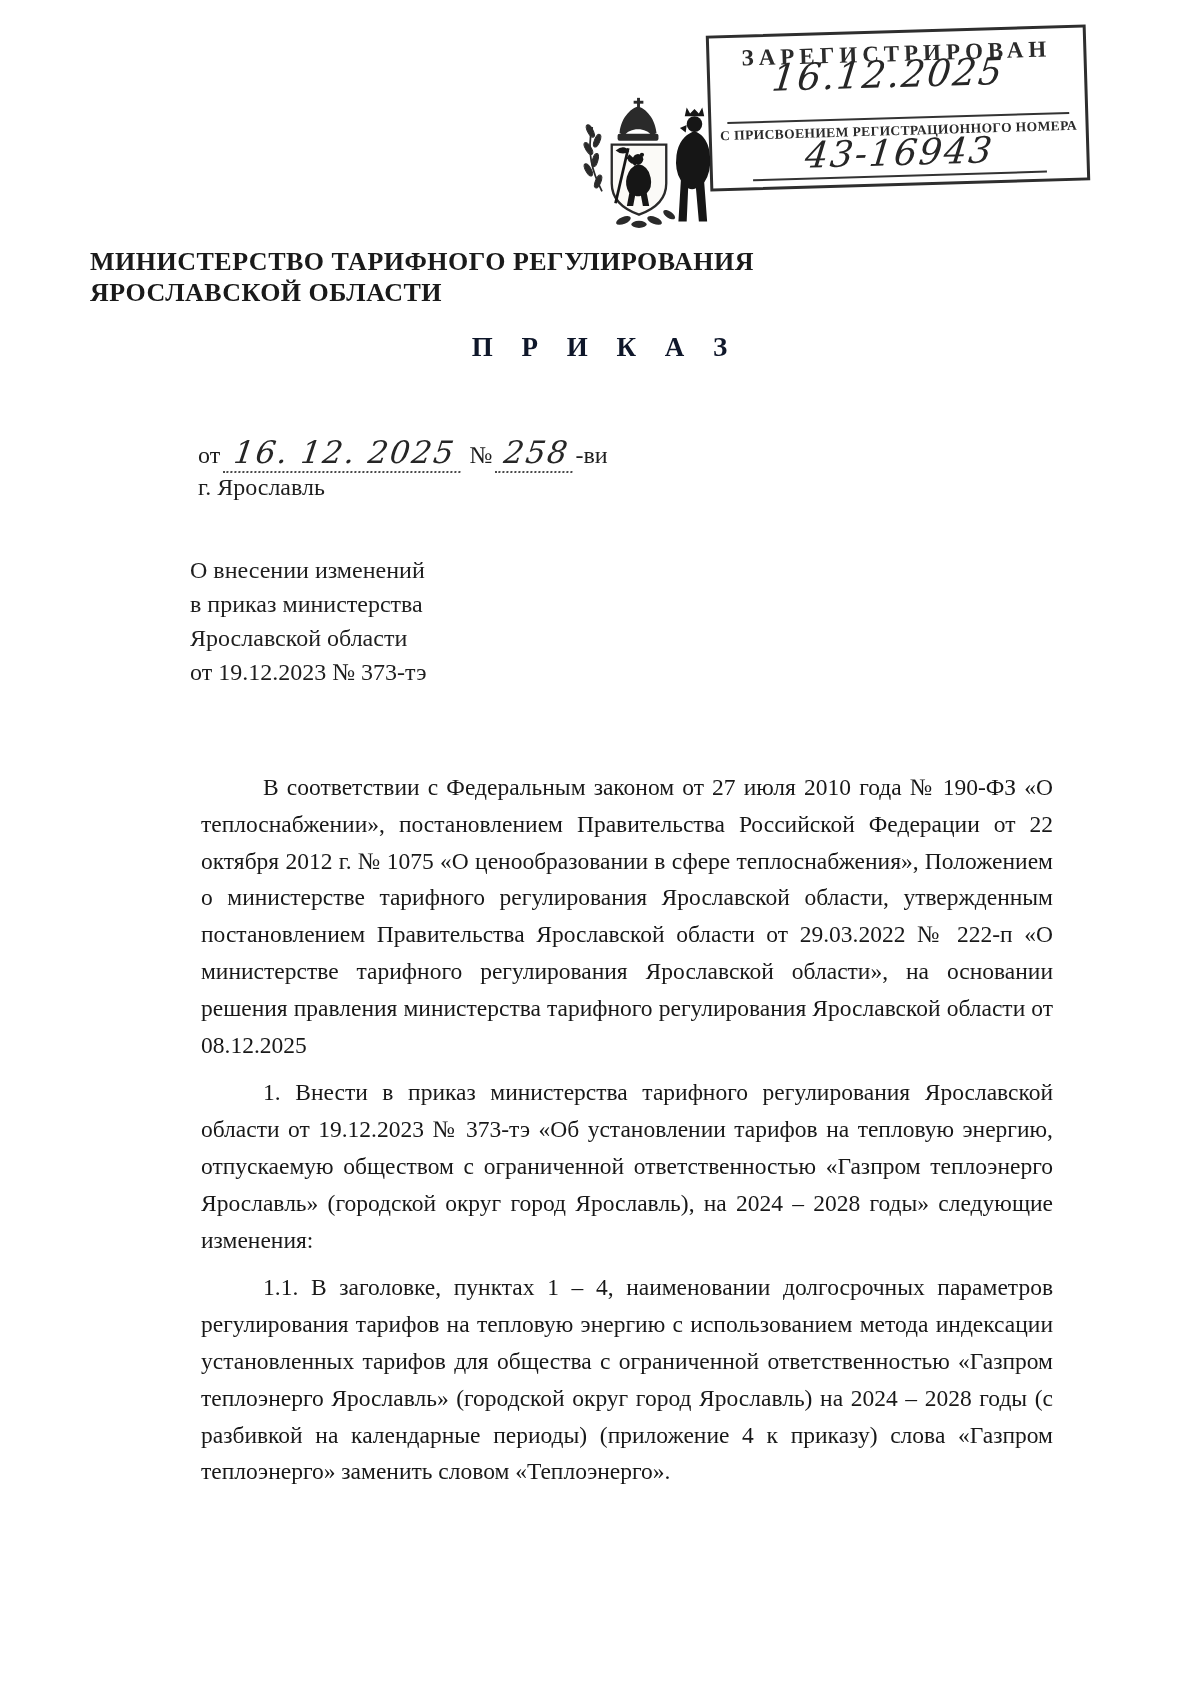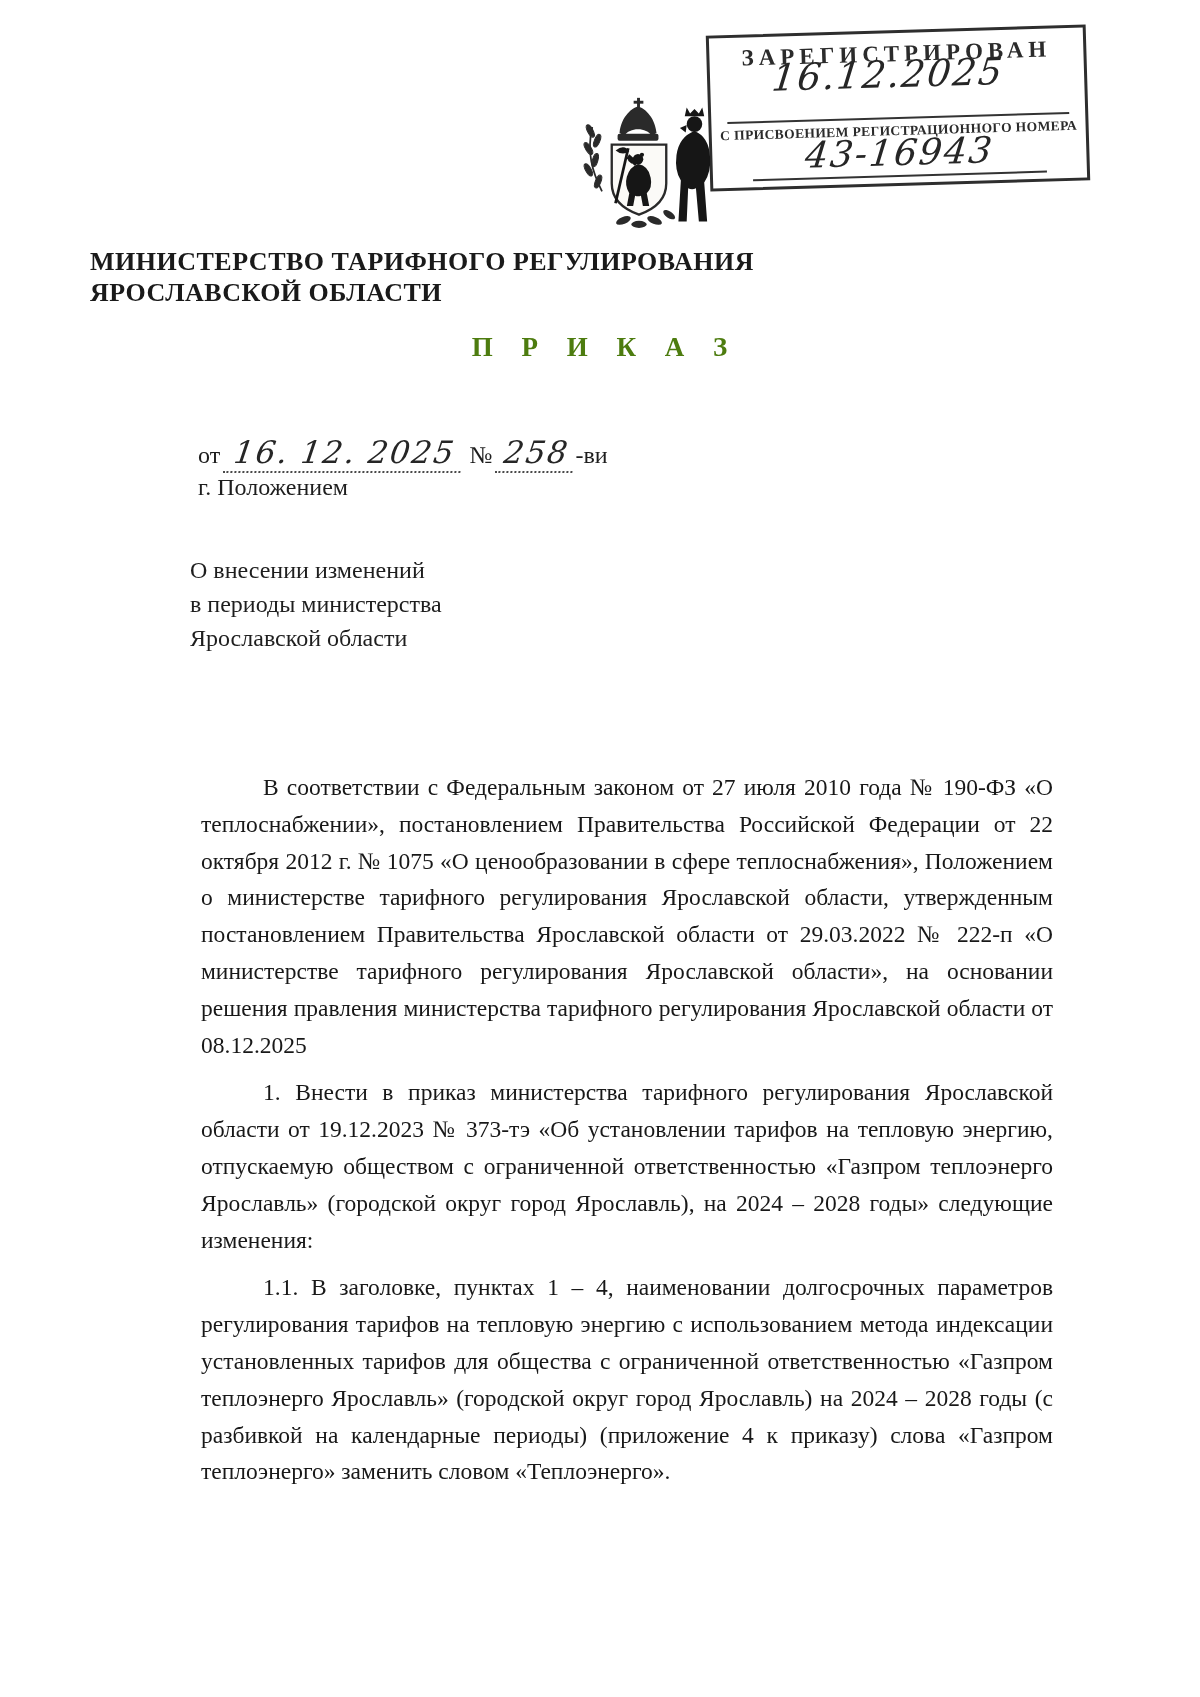--- a/index.html
+++ b/index.html
@@ -50,21 +50,21 @@
   .coat { position:absolute; left:560px; top:92px; width:158px; height:146px; }
 
   
   .ministry {
     position:absolute; top:246px; left:90px; right:80px; text-align:left;
     font-weight:bold; font-size:26px; line-height:31px; letter-spacing:.5px;
     color:#1a1a1a;
   }
   .doc-type {
     position:absolute; top:332px; left:90px; right:80px; text-align:center;
-    font-weight:600; font-size:27px; letter-spacing:11px; color:#4d7c0f;
+    font-weight:600; font-size:27px; letter-spacing:11px; color:#0f172a;
   }
 
   
   .req-line { position:absolute; left:198px; top:434px; font-size:24px; white-space:nowrap; }
   .req-line .handwriting { font-size:31px; padding:0 8px 1px 8px; border-bottom:2px dotted #4a4a4a; }
   .req-line .hw-num { padding:0 6px 1px 6px; }
   .city { position:absolute; left:198px; top:474px; font-size:24px; }
 
   
   .subject { position:absolute; left:190px; top:553px; font-size:24px; line-height:34px;font-family:Liberation Serif, serif; }
@@ -150,26 +150,27 @@
   </div>
 
   <div class="doc-type">П Р И К А З</div>
 
   <div class="req-line">
     <span>от</span>
     <span class="handwriting">16. 12. 2025</span>
     <span>№</span>
     <span class="handwriting hw-num">258</span><span>-ви</span>
   </div>
-  <div class="city">г. Положением</div>
+  <div class="city">г. Ярославль</div>
 
   <div class="subject">
     <div>О внесении изменений</div>
-    <div>в периоды министерства</div>
+    <div>в приказ министерства</div>
     <div>Ярославской области</div>
+    <div>от 19.12.2023 № 373-тэ</div>
   </div>
 
   <div class="body-text">
     <p class="indent">В соответствии с Федеральным законом от 27 июля 2010 года № 190-ФЗ «О теплоснабжении», постановлением Правительства Российской Федерации от 22 октября 2012 г. № 1075 «О ценообразовании в сфере теплоснабжения», Положением о министерстве тарифного регулирования Ярославской области, утвержденным постановлением Правительства Ярославской области от 29.03.2022 № 222-п «О министерстве тарифного регулирования Ярославской области», на основании решения правления министерства тарифного регулирования Ярославской области от 08.12.2025</p>
     <p class="indent">1. Внести в приказ министерства тарифного регулирования Ярославской области от 19.12.2023 № 373-тэ «Об установлении тарифов на тепловую энергию, отпускаемую обществом с ограниченной ответственностью «Газпром теплоэнерго Ярославль» (городской округ город Ярославль), на 2024 – 2028 годы» следующие изменения:</p>
     <p class="indent">1.1. В заголовке, пунктах 1 – 4, наименовании долгосрочных параметров регулирования тарифов на тепловую энергию с использованием метода индексации установленных тарифов для общества с ограниченной ответственностью «Газпром теплоэнерго Ярославль» (городской округ город Ярославль) на 2024 – 2028 годы (с разбивкой на календарные периоды) (приложение 4 к приказу) слова «Газпром теплоэнерго» заменить словом «Теплоэнерго».</p>
   </div>
 
 </div>
 

